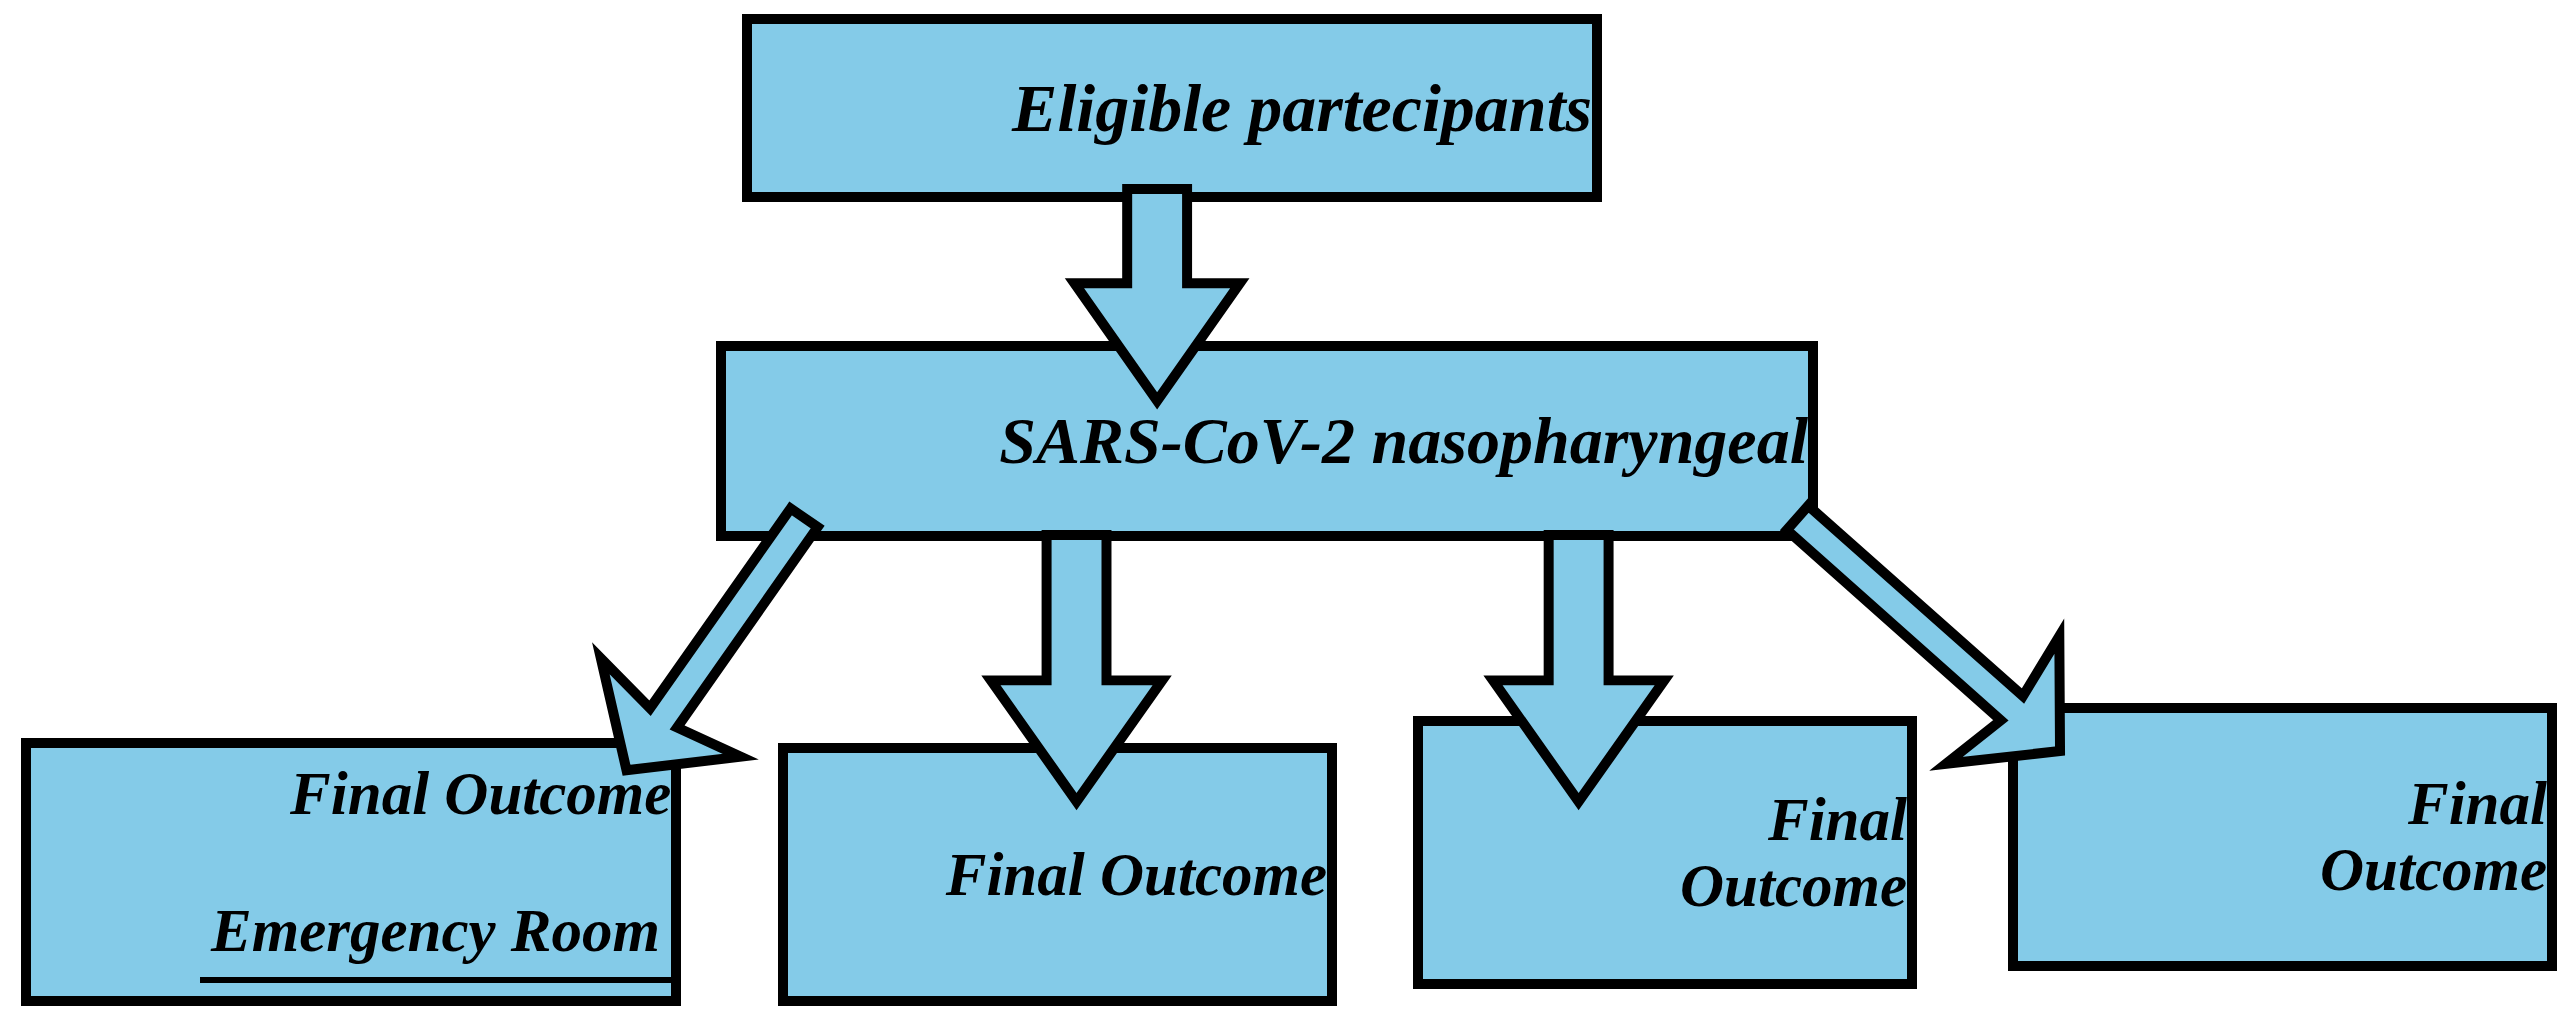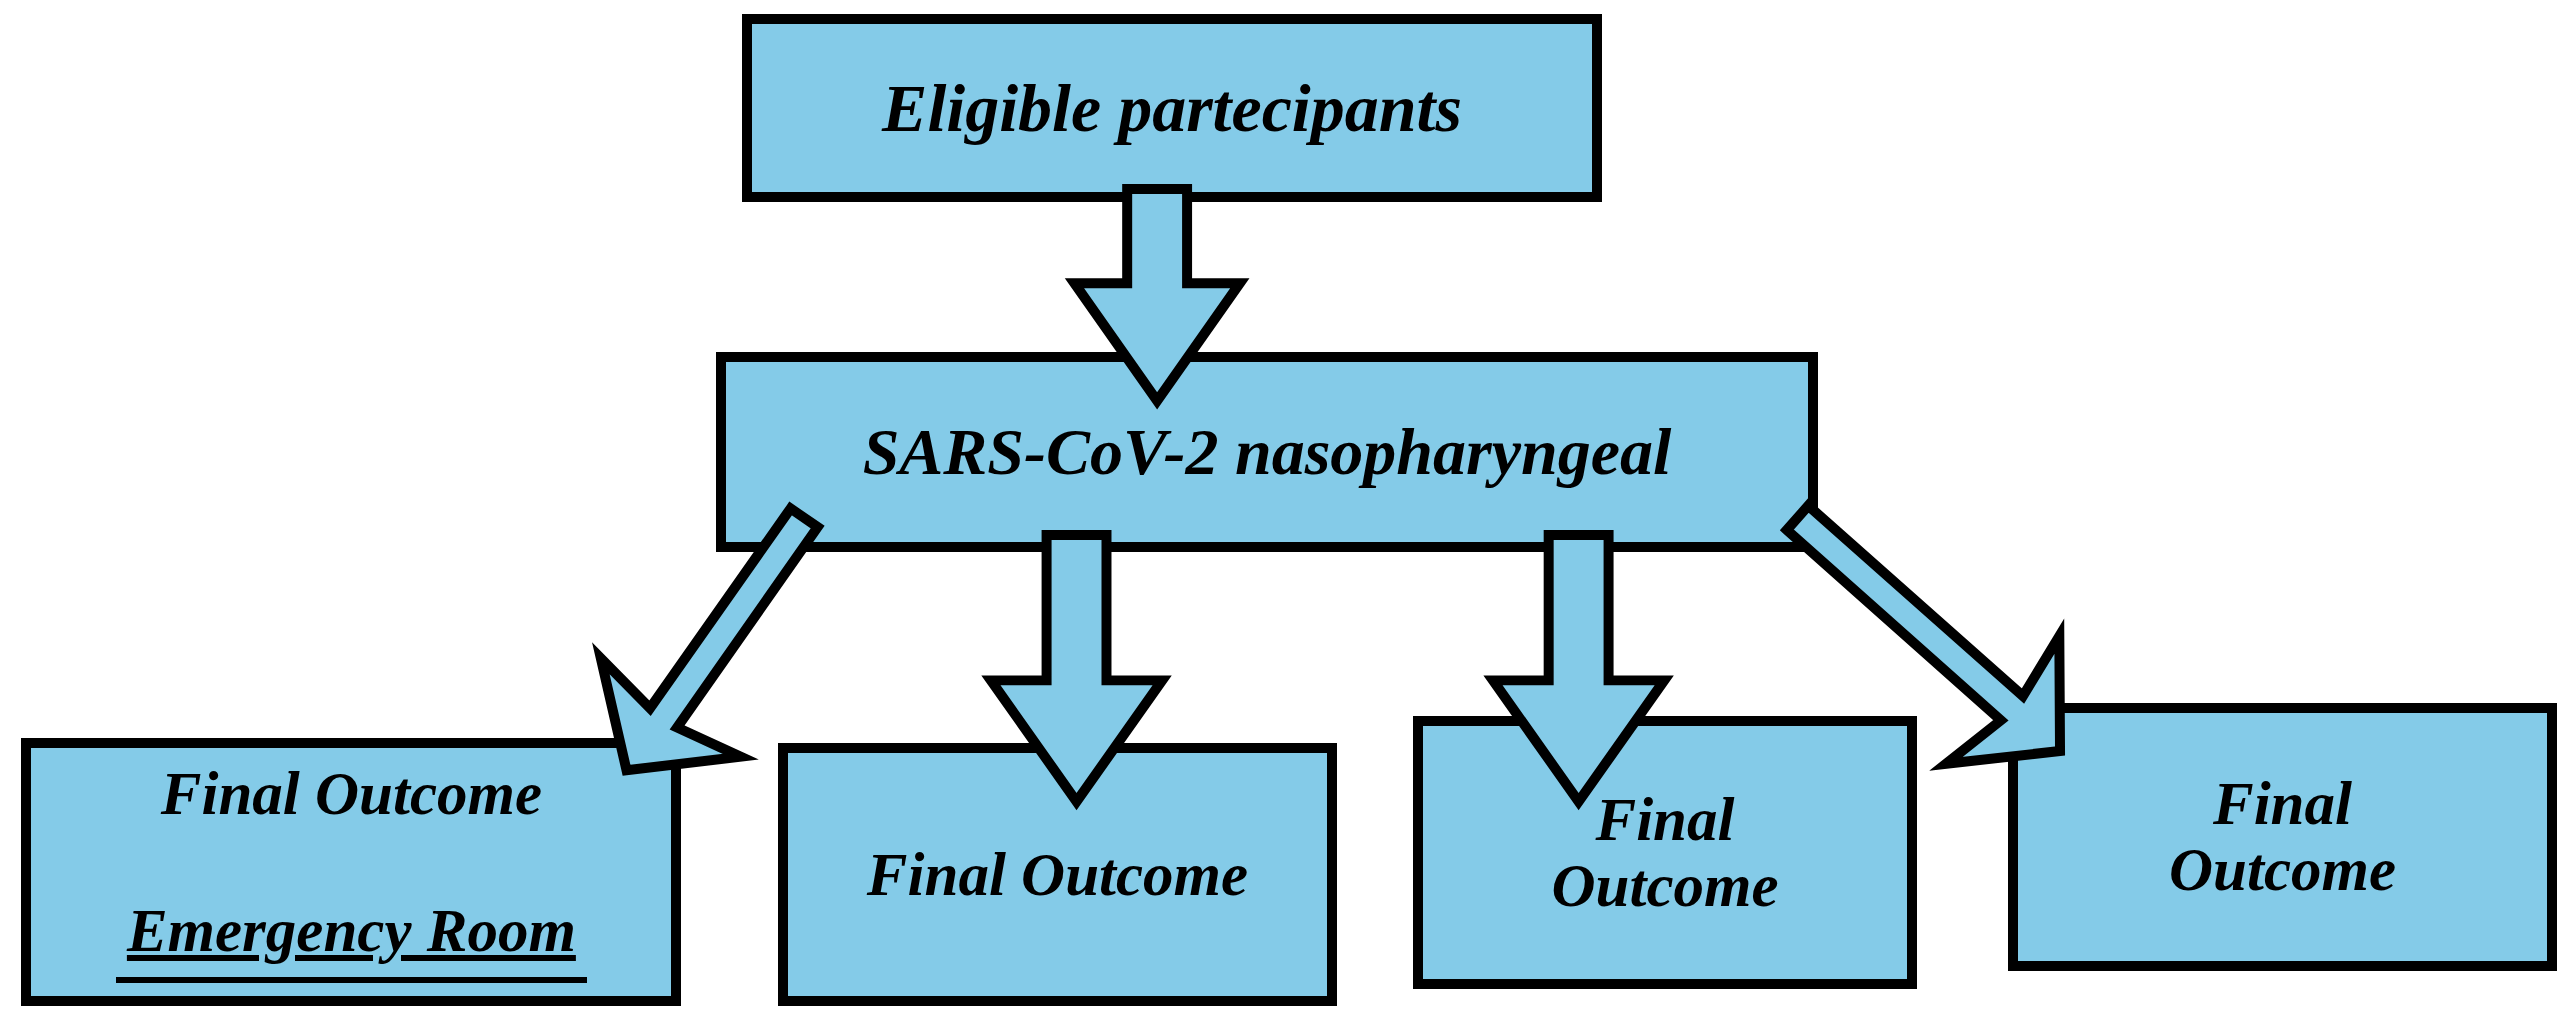--- a/index.html
+++ b/index.html
@@ -15,46 +15,45 @@
     overflow: hidden;
     font-family: "Liberation Serif", "DejaVu Serif", serif;
   }
   .node {
     position: absolute;
     box-sizing: border-box;
     background: var(--box-fill, #84cbe8);
     border: 10.7px solid var(--outline, #000000);
     display: flex;
     flex-direction: column;
-    align-items: center;
+    align-items: flex-end;
     justify-content: center;
     text-align: center;
     color: var(--text, #000000);
     font-weight: bold;
     font-style: italic;
     z-index: 1;
   }
   .node .line {
     display: block;
     line-height: 1.08;
     white-space: nowrap;
   }
   .font-top    { font-size: 68px; }
   .font-mid    { font-size: 66px; }
   .font-bottom { font-size: 61px; }
   .gap-wide  { row-gap: 71px; margin-top: 7px; }
   .gap-tight { }
   .underlined {
     border-bottom: 6.4px solid var(--outline, #000000);
     padding: 0 11.4px 13px 11.4px;
-    text-decoration: underline;
   }
   
   #box-eligible      { left: 742px; top:  14.3px;  width: 860px; height: 188px; }
-  #box-swab          { left: 716px; top: 352px;  width: 1102px; height: 200px; }
+  #box-swab          { left: 716px; top: 341px;  width: 1102px; height: 200px; }
   #box-er            { left:   21.4px; top: 731px; width:  660px; height: 268px; }
   #box-ward          { left: 778px; top: 736px; width:  559px; height: 263px; }
   #box-outcome-left  { left: 1413px; top: 716px; width:  504px; height: 273px; }
   #box-outcome-right { left: 2008px; top:  703px; width:  549px; height: 268px; }
   #arrow-layer {
     position: absolute;
     left: 0; top: 0;
     width: 2576px;
     height: 1022px;
     z-index: 5;

